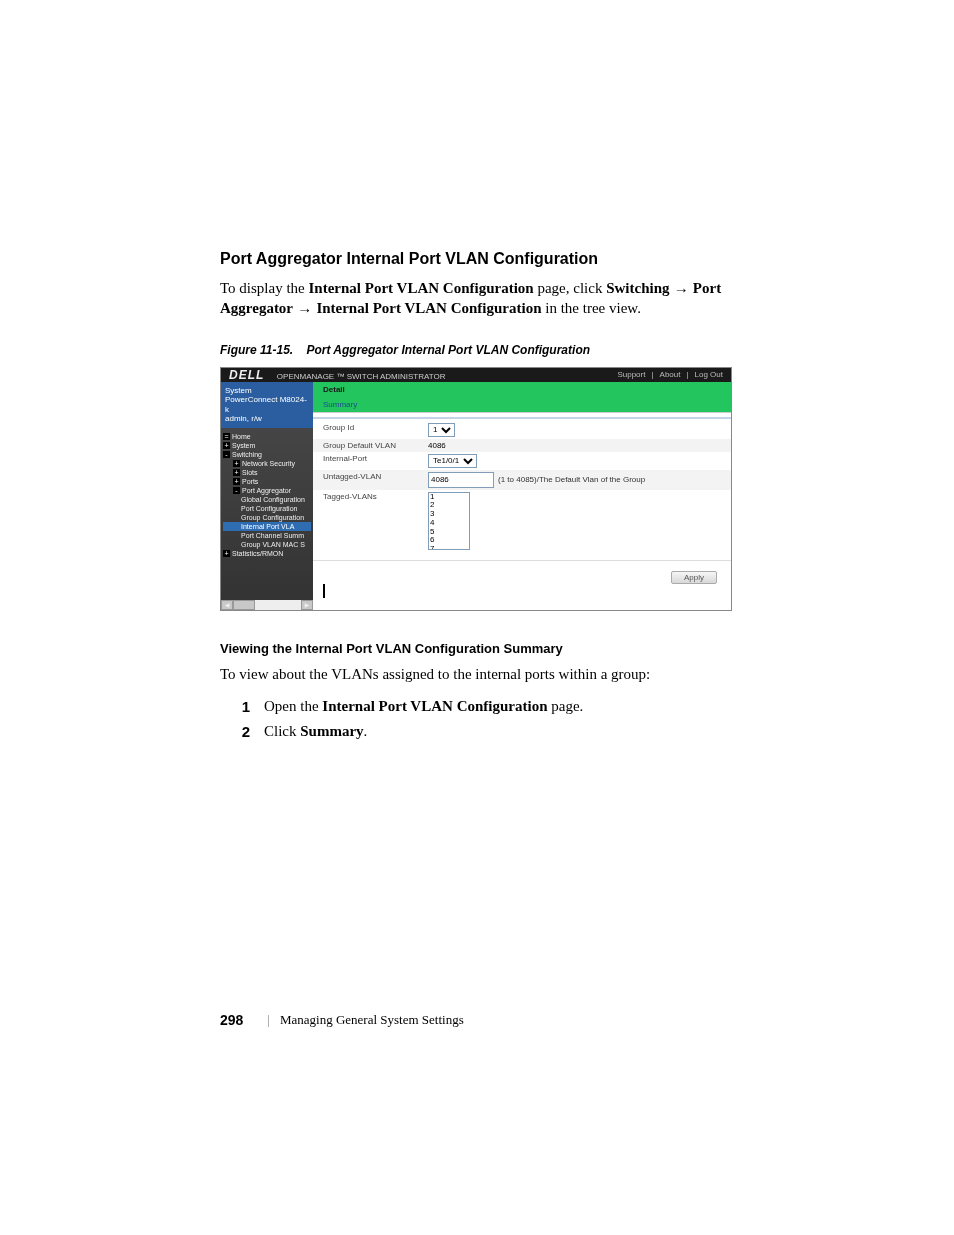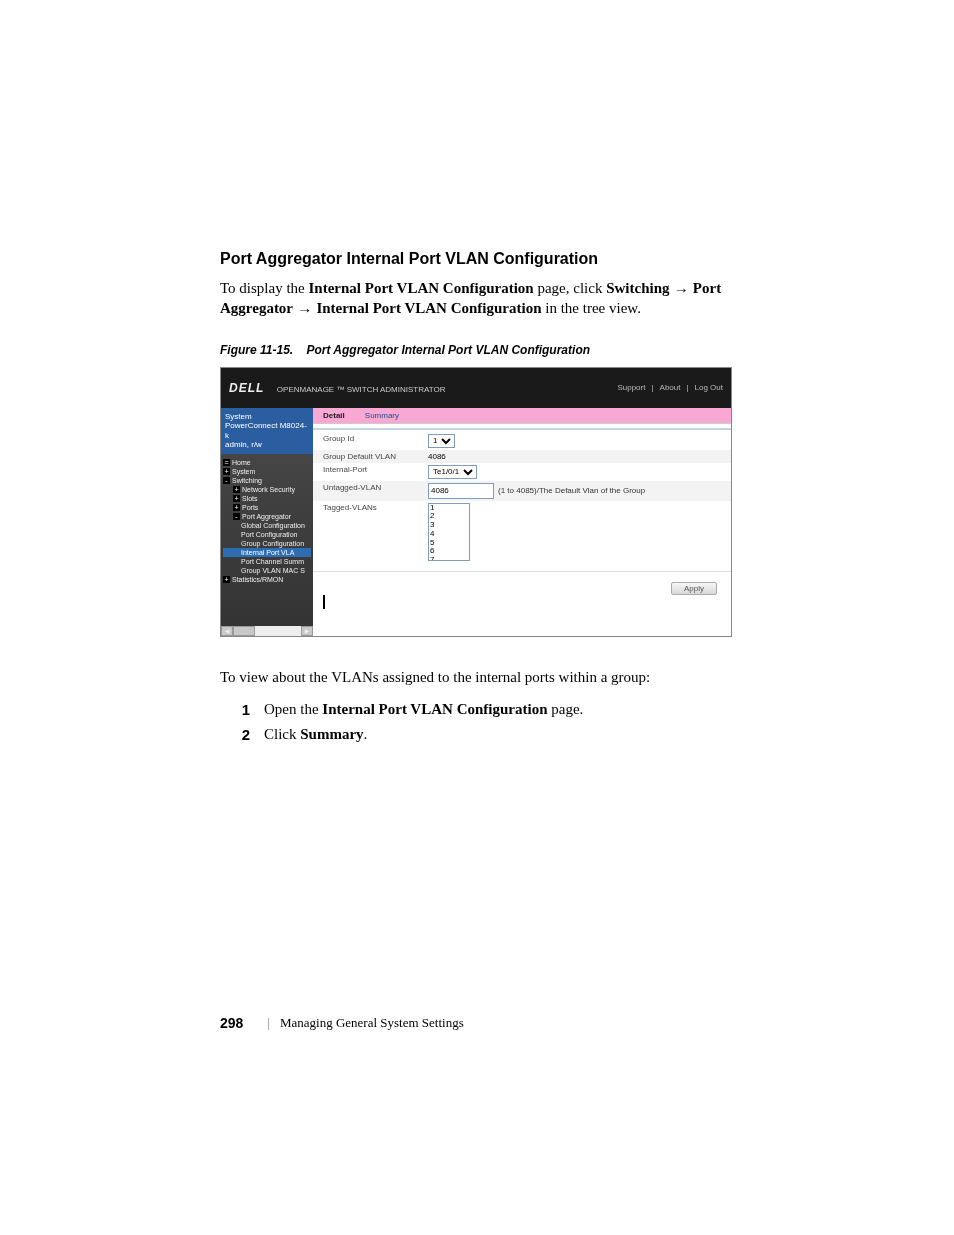--- a/index.html
+++ b/index.html
@@ -43,21 +43,21 @@
     .screenshot {
       width: 510px;
       font-family: Arial, Helvetica, sans-serif;
       font-size: 9px;
       border: 1px solid #888;
       margin-bottom: 30px;
     }
     .ss-topbar {
       background: #1a1a1a;
       color: #eee;
-      height: 40px;
+      height: 14px;
       display: flex;
       align-items: center;
       padding: 0 8px;
       justify-content: space-between;
     }
     .ss-brand { font-weight: bold; font-size: 12px; letter-spacing: 1px; font-style: italic; }
     .ss-suite { color: #ccc; font-size: 8px; margin-left: 10px; }
     .ss-toplinks { font-size: 8px; color: #bbb; display: flex; gap: 6px; }
     .ss-toplinks span { }
     .ss-body {
@@ -118,22 +118,23 @@
     }
     .ss-tab-title {
       background: #3f6ca5;
       color: #fff;
       font-size: 8px;
       font-weight: bold;
       padding: 3px 8px;
     }
     .ss-subtabs {
       display:flex;
-      background:#f9a8d4;
+      background:#22c55e;
       border-bottom:1px solid #ccc;
+      flex-direction:column;
     }
     .subtab {
       font-size: 8px;
       padding: 3px 10px;
       color:#1a4e8c;
     }
     .subtab.active { font-weight: bold; color:#1a1a1a; }
     .ss-panel-title {
       display: flex;
       align-items: center;
@@ -353,20 +354,21 @@
           <div class="hr"></div>
           <div class="apply-row">
             <button class="apply-btn">Apply</button>
           </div>
           <span class="cursor"></span>
         </div>
       </div>
     </div>
   </div>
 
+  <div class="subheading">Viewing the Internal Port VLAN Configuration Summary</div>
   <p class="body-text">To view about the VLANs assigned to the internal ports within a group:</p>
   <ol class="steps">
     <li>
       <span class="num">1</span>
       <span>
         <span>Open the </span><span class="bold">Internal Port VLAN Configuration</span><span> page.</span>
       </span>
     </li>
     <li>
       <span class="num">2</span>

